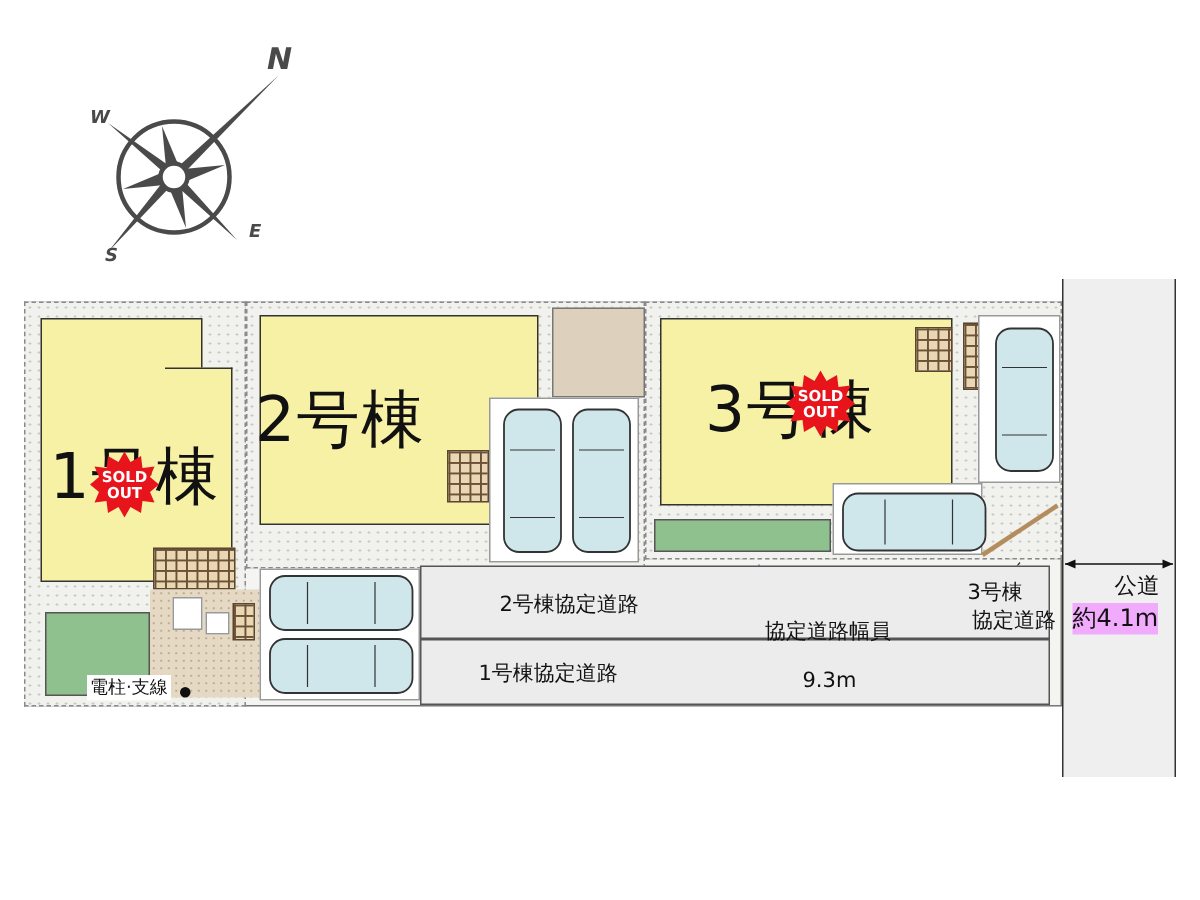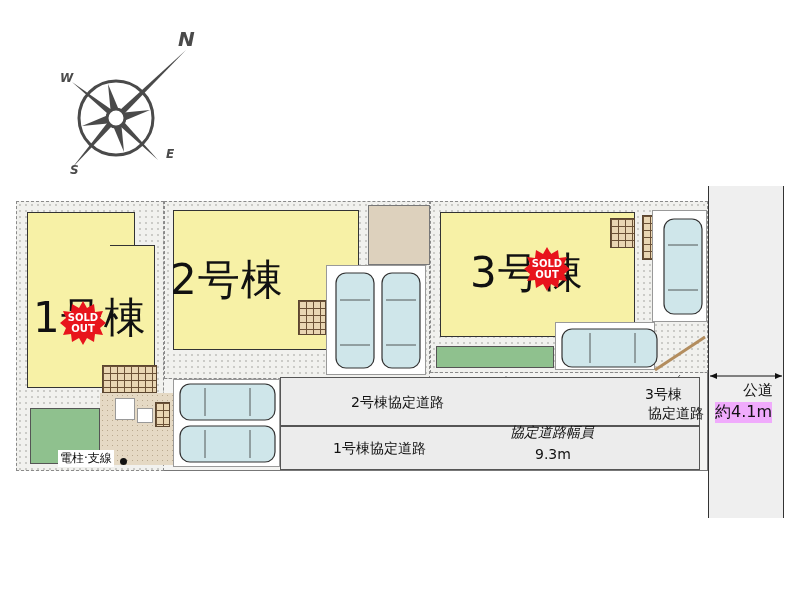--- a/index.html
+++ b/index.html
@@ -121,20 +121,20 @@
   <line x1="506" y1="378" x2="506" y2="468" stroke="#111" stroke-width="1"></line>
   <polygon points="506,376 503,383 509,383" fill="#111"></polygon>
   <polygon points="506,470 503,463 509,463" fill="#111"></polygon>
   <line x1="710" y1="376" x2="782" y2="376" stroke="#111" stroke-width="1"></line>
   <polygon points="710,376 717,373 717,379" fill="#111"></polygon>
   <polygon points="782,376 775,373 775,379" fill="#111"></polygon>
 </svg>
 
 <div class="road" style="left:280px;top:377px;width:420px;height:49px;"></div>
 <div class="road" style="left:280px;top:426px;width:420px;height:44px;"></div>
-<div class="label small" style="left:351px;top:394px;text-align:center;">2号棟協定道路</div>
-<div class="label small" style="left:333px;top:440px;">1号棟協定道路</div>
+<div class="label small" style="left:333px;top:394px;text-align:center;">2号棟協定道路</div>
+<div class="label small" style="left:319px;top:440px;">1号棟協定道路</div>
 <div class="label small" style="left:645px;top:386px;">3号棟</div>
 <div class="label small" style="left:632px;top:405px;margin-left:16px;">協定道路</div>
-<div class="label small" style="left:510px;top:424px;font-style:italic;">協定道路幅員</div>
+<div class="label small" style="left:510px;top:412px;">協定道路幅員</div>
 <div class="label small" style="left:535px;top:446px;">9.3m</div>
 <div class="label" style="left:707px;top:381px;font-size:15px;background:#efefef;margin-left:36px;">公道</div>
 <div class="label" style="left:715px;top:402px;font-size:16px;background:#f0abfc;">約4.1m</div>
 
 </body></html>

